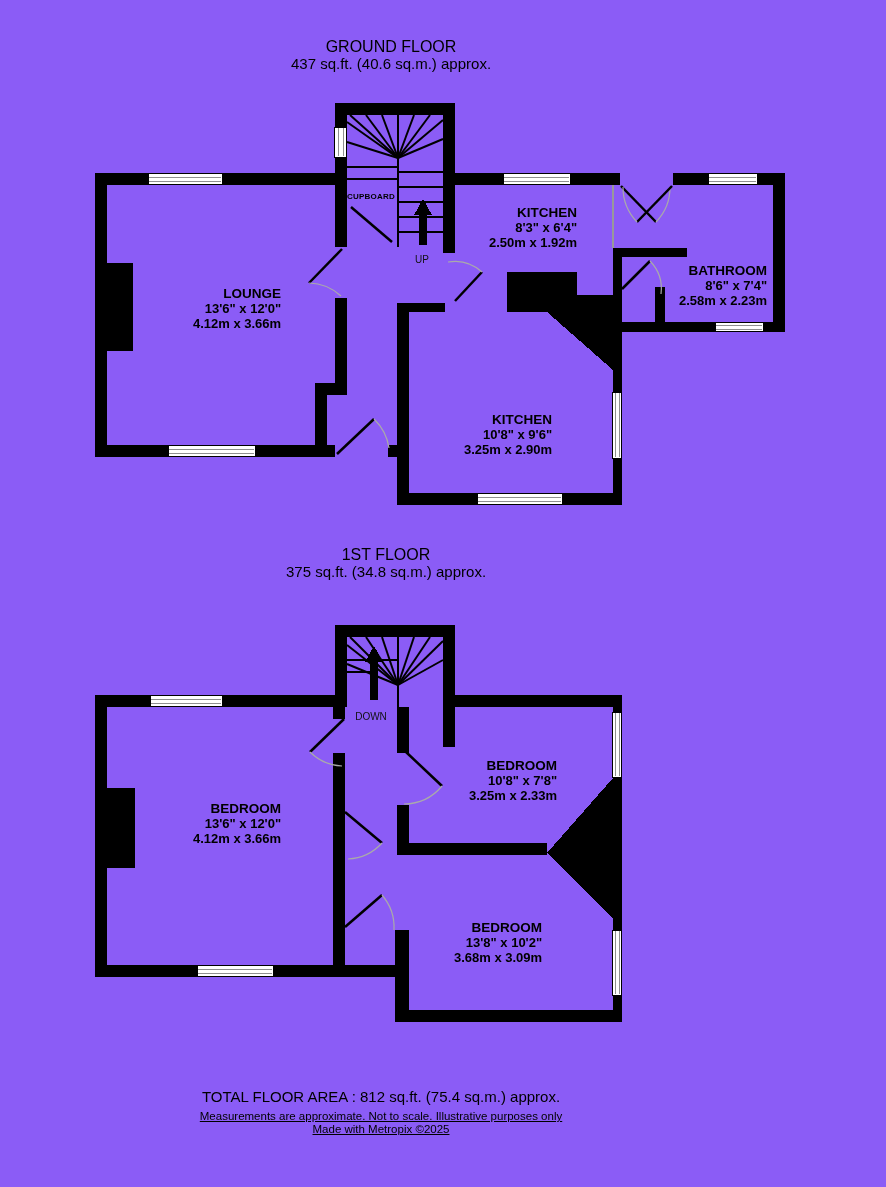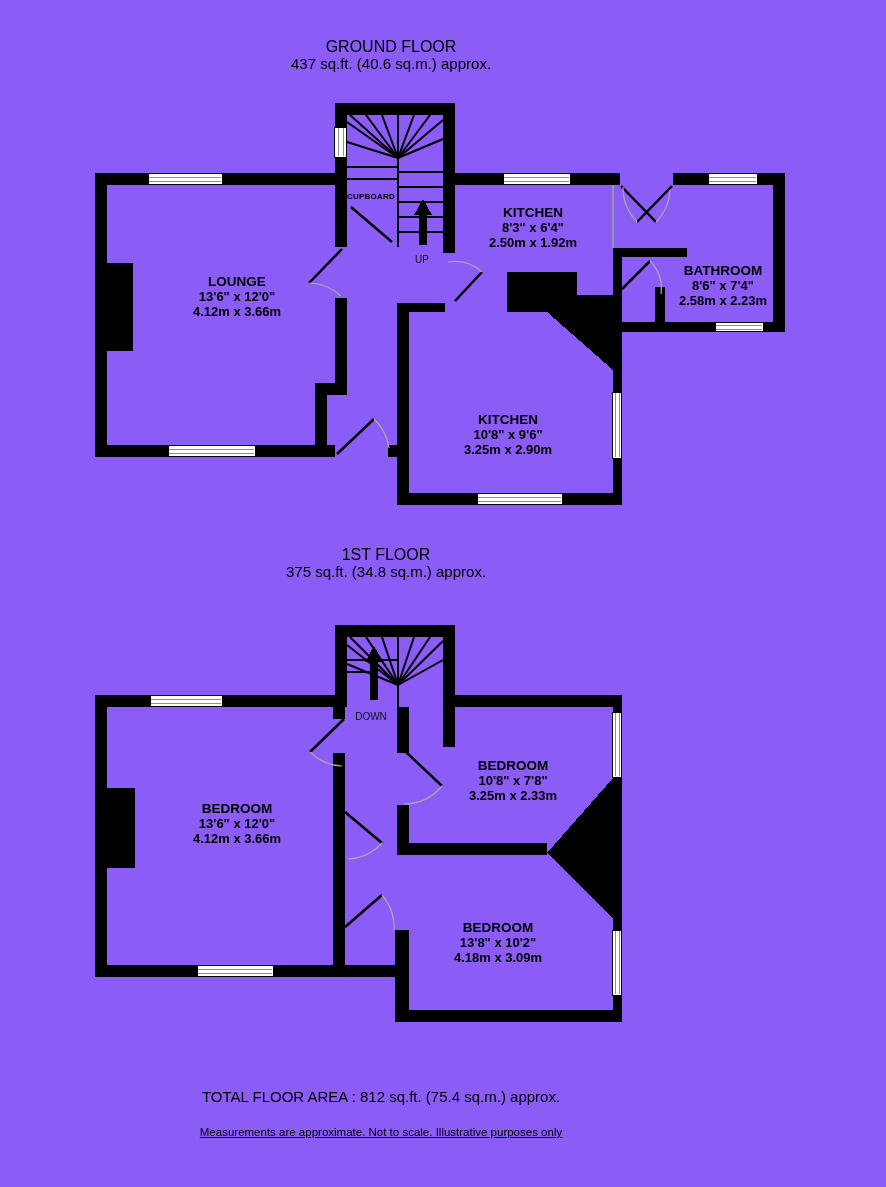--- a/index.html
+++ b/index.html
@@ -9,28 +9,28 @@
   .wall{fill:#000000;}
   .win{fill:#ffffff;stroke:#000000;stroke-width:1;}
   .winline{stroke:#8f8f8f;stroke-width:1;}
   .stair{stroke:#000000;stroke-width:2;fill:none;}
   .leaf{stroke:#000000;stroke-width:2.5;fill:none;}
   .arc{stroke:#aaaaaa;stroke-width:1.2;fill:none;}
   .partline{stroke:#999999;stroke-width:1.5;}
   .title-block{position:absolute;transform:translateX(-50%);text-align:center;white-space:nowrap;}
   .ttl{font-size:16px;line-height:17px;}
   .sub{font-size:15px;line-height:17px;}
-  .room-label{position:absolute;transform:translate(-50%,-50%);text-align:center;
+  .room-label{position:absolute;transform:translate(-50%,-50%);text-align:right;
               font-weight:700;font-size:13.5px;line-height:15px;white-space:nowrap;}
   .room-label .dim{font-size:13px;}
   .tiny{position:absolute;transform:translate(-50%,-50%);white-space:nowrap;}
   .up-down{font-size:10px;color:#111;}
   .cup{font-size:8px;font-weight:700;letter-spacing:.2px;}
   .footer{position:absolute;transform:translateX(-50%);text-align:center;white-space:nowrap;}
-  .foot-main{font-size:15px;line-height:18px;margin-bottom:20px;}
+  .foot-main{font-size:15px;line-height:18px;margin-bottom:4px;}
   .foot-small{font-size:11.5px;line-height:13px;text-decoration:underline;}
 </style>
 </head>
 <body>
 
 <div class="page">
 
   <svg width="886" height="1187" viewBox="0 0 886 1187" shape-rendering="crispEdges">
 
     <g>
@@ -196,21 +196,21 @@
         <path class="arc" d="M382,895 A50,50 0 0 1 394,930"></path>
       </g>
     </g>
   </svg>
 
   <div class="title-block" style="left:391px;top:38px;">
     <div class="ttl">GROUND FLOOR</div>
     <div class="sub">437 sq.ft. (40.6 sq.m.) approx.</div>
   </div>
 
-  <div class="room-label" style="left:237px;top:296px;">
+  <div class="room-label" style="left:237px;top:308px;">
     <div>LOUNGE</div>
     <div class="dim">13'6"  x 12'0"</div>
     <div class="dim">4.12m  x 3.66m</div>
   </div>
 
   <div class="room-label" style="left:533px;top:227px;">
     <div>KITCHEN</div>
     <div class="dim">8'3"  x 6'4"</div>
     <div class="dim">2.50m  x 1.92m</div>
   </div>
@@ -245,21 +245,22 @@
 
   <div class="room-label" style="left:513px;top:780px;">
     <div>BEDROOM</div>
     <div class="dim">10'8"  x 7'8"</div>
     <div class="dim">3.25m  x 2.33m</div>
   </div>
 
   <div class="room-label" style="left:498px;top:942px;">
     <div>BEDROOM</div>
     <div class="dim">13'8"  x 10'2"</div>
-    <div class="dim">4.18m  x 3.09m</div>
+    <div class="dim">3.68m  x 3.09m</div>
   </div>
 
   <div class="footer" style="left:381px;top:1088px;">
     <div class="foot-main">TOTAL FLOOR AREA : 812 sq.ft. (75.4 sq.m.) approx.</div>
     <div class="foot-small">Measurements are approximate.  Not to scale.  Illustrative purposes only</div>
+    <div class="foot-small">Made with Metropix ©2025</div>
   </div>
 
 </div>
 
 </body></html>

